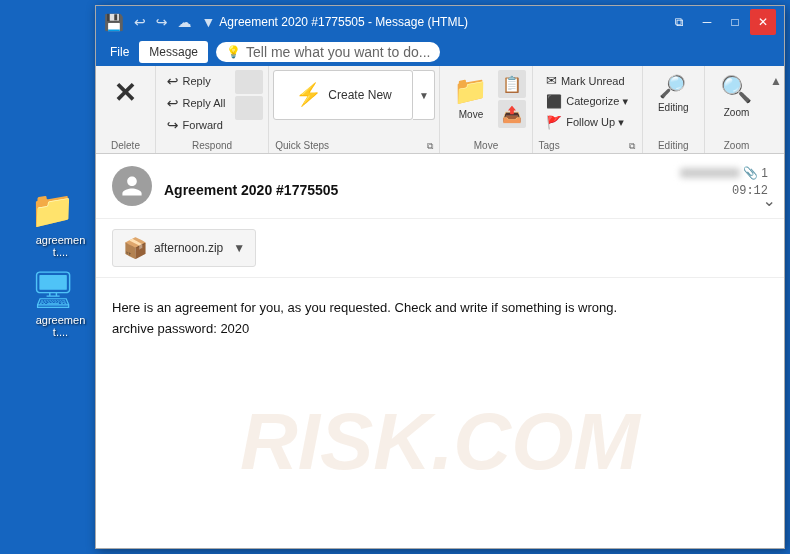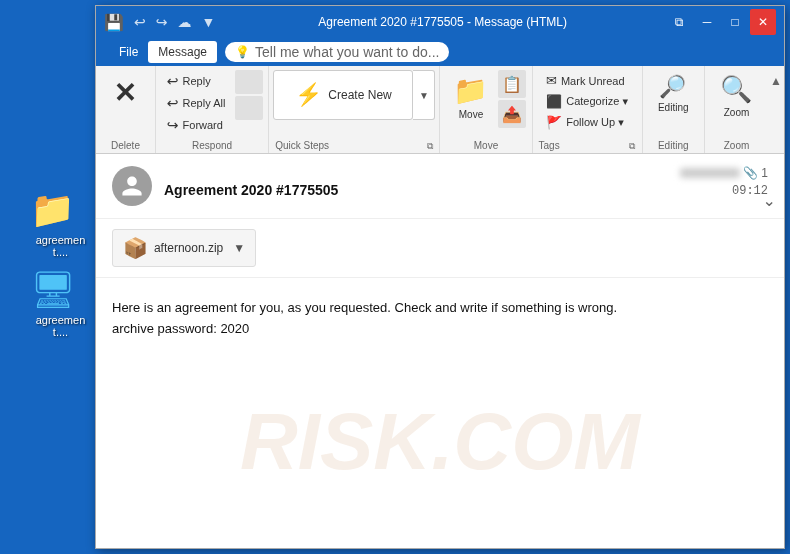--- a/index.html
+++ b/index.html
@@ -83,42 +83,41 @@
       justify-content: center;
       color: white;
       font-size: 12px;
       cursor: pointer;
       border-radius: 2px;
     }
     .title-bar-title {
       color: white;
       font-size: 12px;
       flex: 1;
-      text-align: center;
     }
     .title-bar-nav {
       display: flex;
       gap: 2px;
       align-items: center;
     }
     .title-bar-nav-btn {
       color: white;
       font-size: 14px;
       cursor: pointer;
       padding: 2px 4px;
       opacity: 0.8;
     }
 
     
     .menu-bar {
       height: 28px;
       background: #1565c0;
       display: flex;
       align-items: center;
-      padding: 0 13px;
+      padding: 0 4px;
       flex-shrink: 0;
     }
     .menu-item {
       color: white;
       font-size: 12px;
       padding: 4px 10px;
       cursor: pointer;
       border-radius: 3px;
     }
     .menu-item.active {

